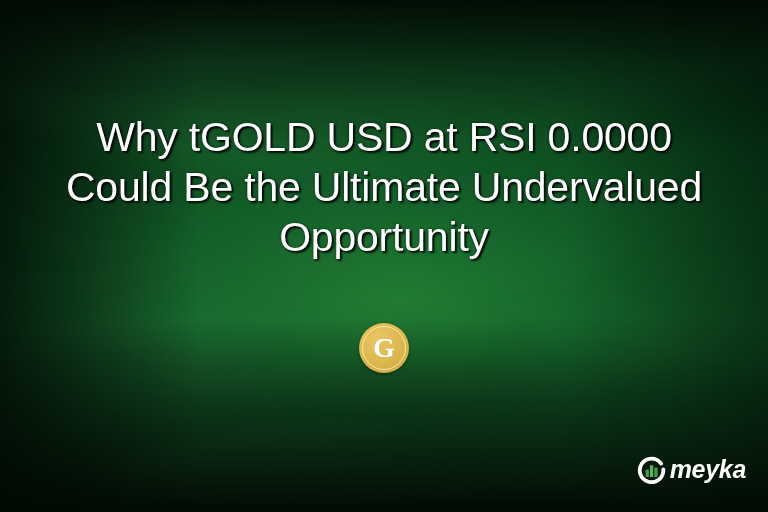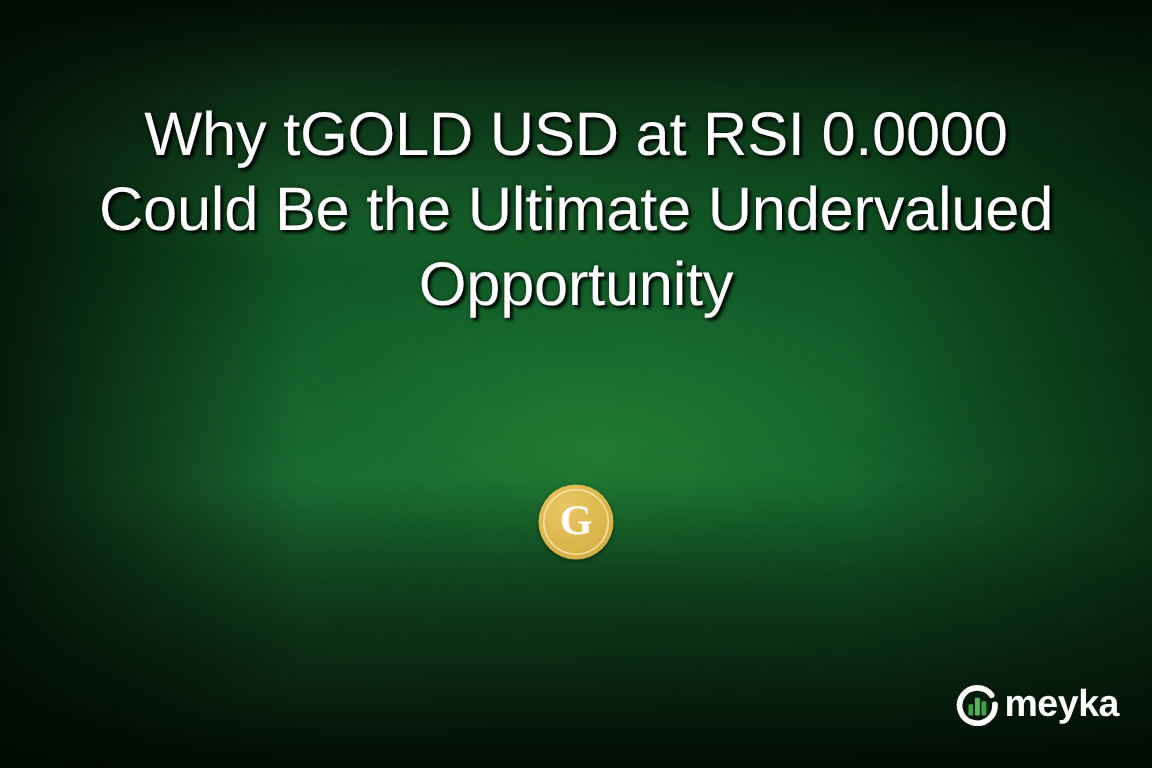--- a/index.html
+++ b/index.html
@@ -109,21 +109,21 @@
   }
 
   
   .content {
     position: absolute;
     inset: 0;
     display: flex;
     flex-direction: column;
     align-items: center;
     justify-content: flex-start;
-    padding-top: 64px;
+    padding-top: 112px;
   }
 
   .headline {
     width: 660px;
     text-align: center;
     color: #ffffff;
     font-size: 41px;
     line-height: 50px;
     font-weight: 400;
     letter-spacing: -0.2px;
@@ -162,20 +162,21 @@
   }
 
   
   .brand {
     position: absolute;
     right: 22px;
     bottom: 28px;
     display: flex;
     align-items: center;
     gap: 4px;
+    font-style: italic;
   }
   .brand-mark {
     width: 29px;
     height: 29px;
     flex: 0 0 29px;
     display: block;
   }
   .brand-name {
     color: #ffffff;
     font-size: 25px;

